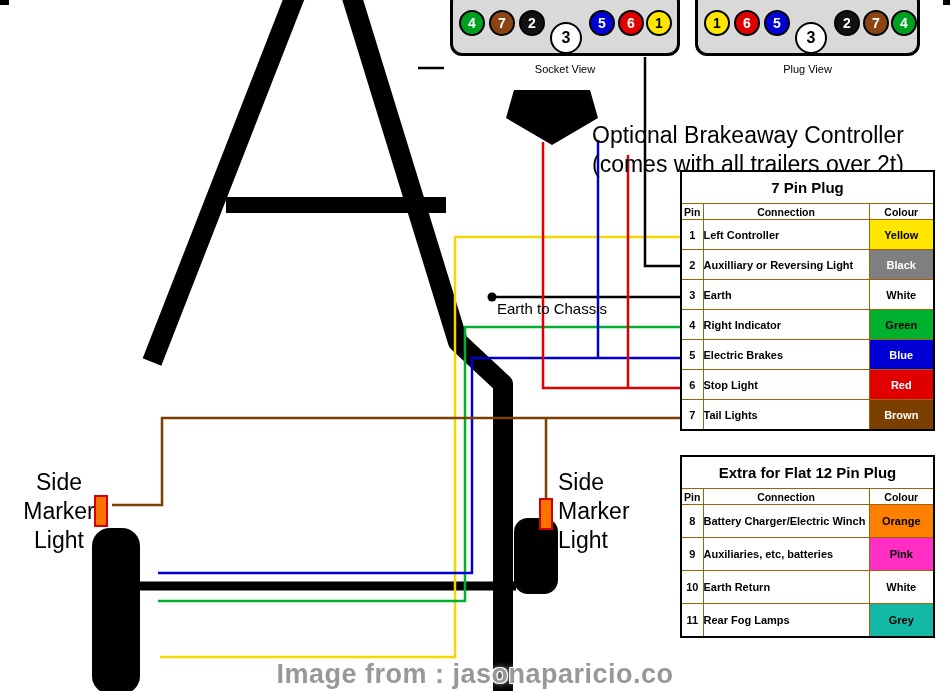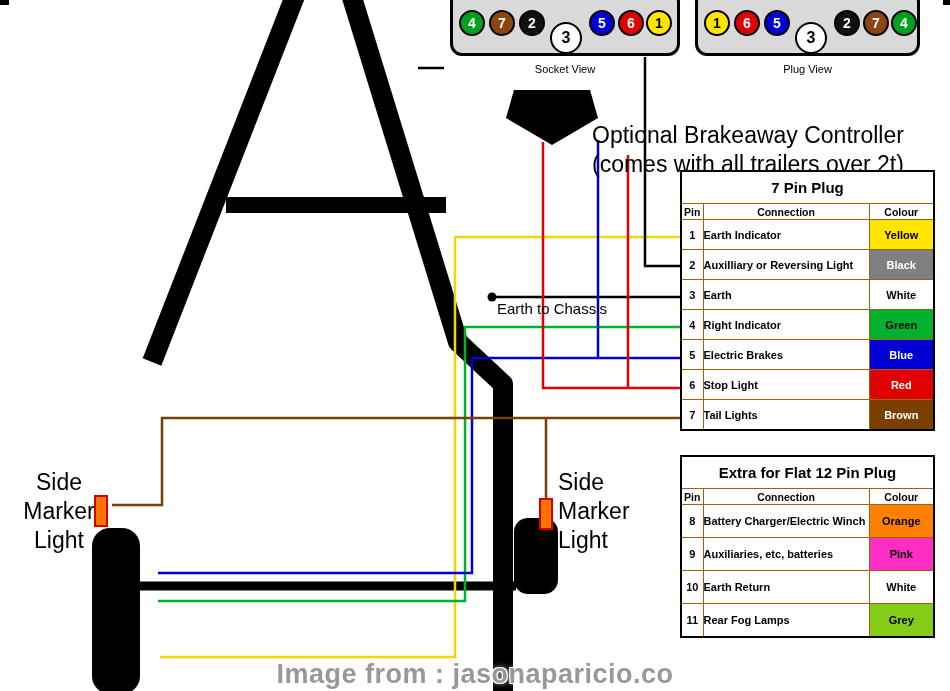--- a/index.html
+++ b/index.html
@@ -138,21 +138,21 @@
         <tr class="title-row">
           <th colspan="3">7 Pin Plug</th>
         </tr>
     <tr class="head-row">
       <th>Pin</th>
       <th>Connection</th>
       <th>Colour</th>
     </tr>
     <tr class="data-row">
       <td class="pin-cell">1</td>
-      <td class="conn-cell">Earth Indicator</td>
+      <td class="conn-cell">Left Controller</td>
       <td class="colour-cell" style="background: rgb(255, 230, 0); color: rgb(0, 0, 0); margin-top: 44px;">Yellow</td>
     </tr>
     <tr class="data-row">
       <td class="pin-cell">2</td>
       <td class="conn-cell">Auxilliary or Reversing Light</td>
       <td class="colour-cell" style="background: rgb(127, 127, 127); color: rgb(255, 255, 255);">Black</td>
     </tr>
     <tr class="data-row">
       <td class="pin-cell">3</td>
       <td class="conn-cell">Earth</td>
@@ -207,20 +207,20 @@
       <td class="colour-cell" style="background: rgb(255, 46, 196); color: rgb(0, 0, 0);">Pink</td>
     </tr>
     <tr class="data-row">
       <td class="pin-cell">10</td>
       <td class="conn-cell">Earth Return</td>
       <td class="colour-cell" style="background: rgb(255, 255, 255); color: rgb(0, 0, 0);">White</td>
     </tr>
     <tr class="data-row">
       <td class="pin-cell">11</td>
       <td class="conn-cell">Rear Fog Lamps</td>
-      <td class="colour-cell" style="background: #84cc16; color: rgb(0, 0, 0);">Grey</td>
+      <td class="colour-cell" style="background: #14b8a6; color: rgb(0, 0, 0);">Grey</td>
     </tr>
   </tbody>
     </table>
 
   <div class="watermark">Image from : jasonaparicio.co</div>
 
 </div>
 
 </body></html>

